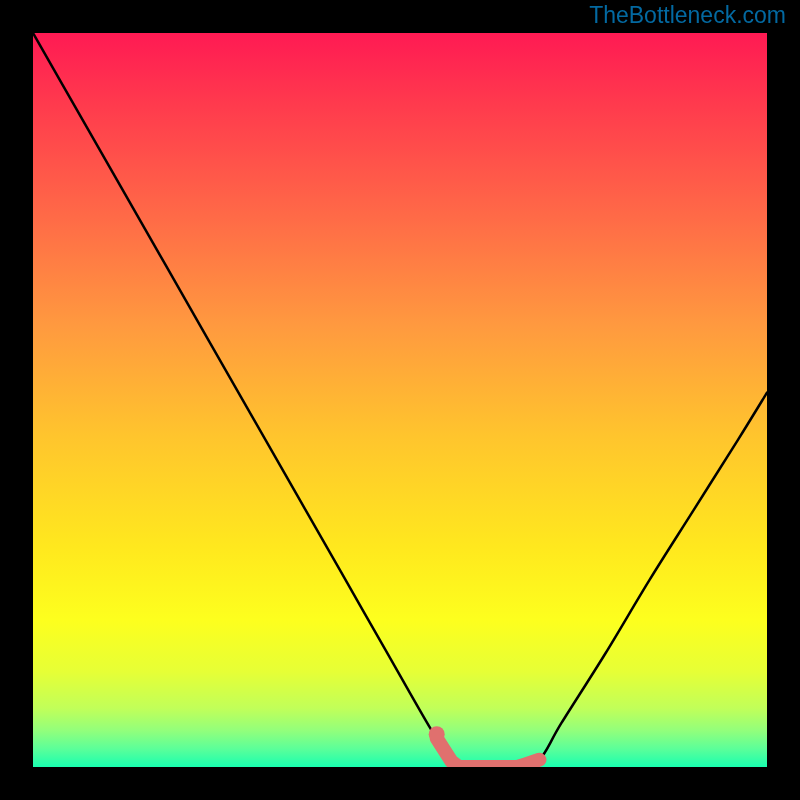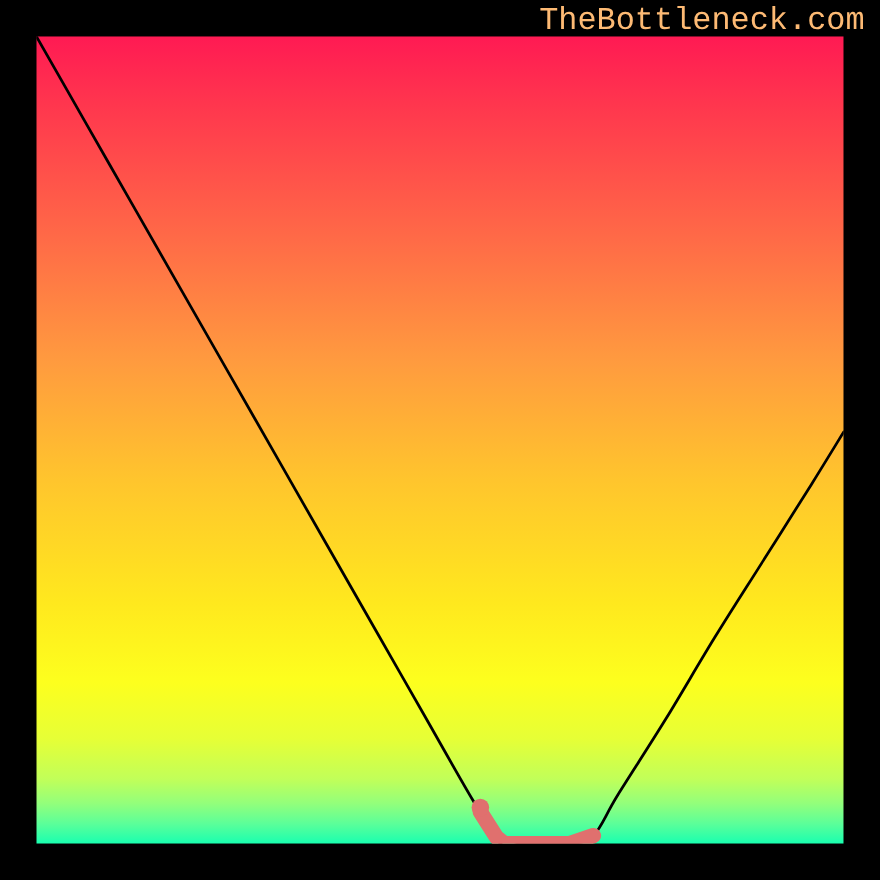--- a/index.html
+++ b/index.html
@@ -12,23 +12,23 @@
   }
   .outer {
     position: relative;
     width: 800px;
     height: 800px;
   }
   .watermark {
     position: absolute;
     top: 2px;
     right: 14px;
-    color: #fdba74;
-    font-family: Liberation Mono, monospace;
-    font-size: 29px;
+    color: #0369a1;
+    font-family: Liberation Sans, sans-serif;
+    font-size: 23px;
     font-weight: 500;
     letter-spacing: 0px;
   }
   .plot-frame {
     position: absolute;
     left: 33px;
     top: 33px;
     width: 734px;
     height: 734px;
     box-sizing: border-box;

